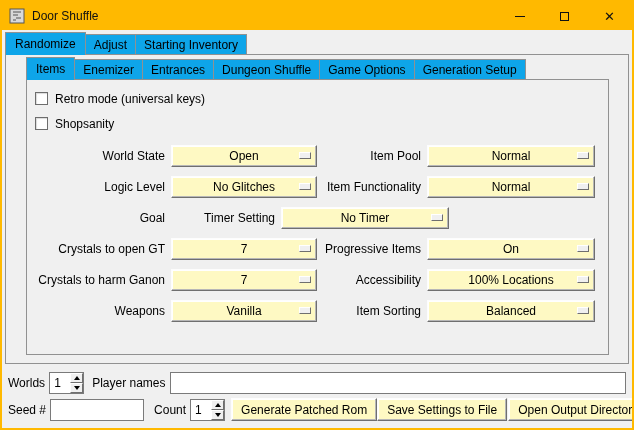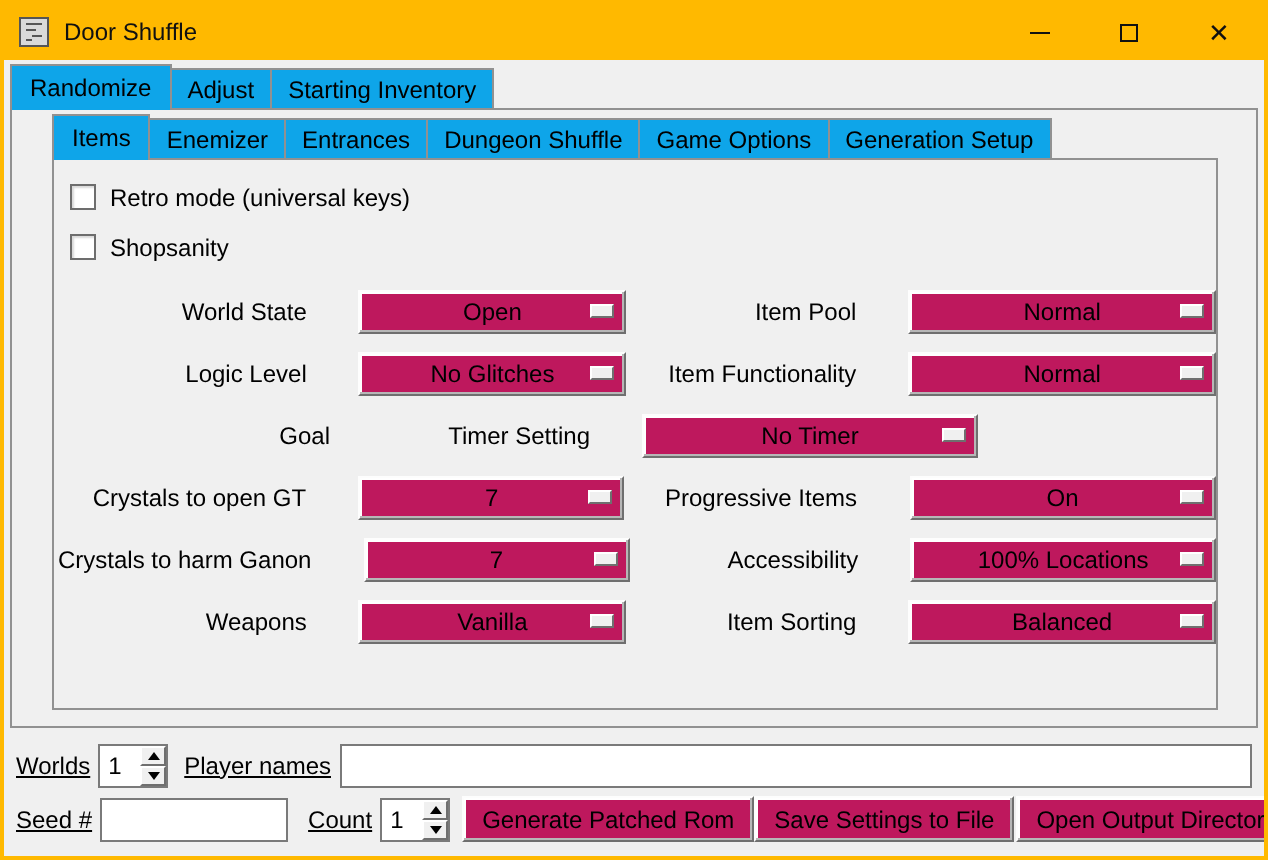--- a/index.html
+++ b/index.html
@@ -31,38 +31,38 @@
   .tabrow.inner { left:20px; top:1px; }
   .pane-inner { position:absolute; left:20px; right:19px; top:24px; bottom:8px; border:1px solid #919191; background:#f0f0f0; padding-top:6px; }
 
   
   .cbrow { display:flex; align-items:center; height:25px; padding-left:8px; }
   .cb { width:13px; height:13px; background:#fff; border:1px solid #6d6d6d; box-shadow: inset 1px 1px 1px rgba(0,0,0,0.15); flex:0 0 auto; }
   .cb-label { margin-left:7px; }
 
   
   .rows { margin-top:4px; }
-  .row { display:flex; align-items:center; height:31px; padding-left:2px;gap:20px; }
+  .row { display:flex; align-items:center; height:31px; padding-left:2px; }
   .lbl { white-space:nowrap; }
   .l1 { width:142px; text-align:right; padding-right:6px; }
   .l2 { width:110px; text-align:right; padding-right:6px; }
 
-  .raised { background:#be185d; border:1px solid; border-color:#fdfdfd #6f6f6f #6f6f6f #fdfdfd;
+  .raised { background:#fef9c3; border:1px solid; border-color:#fdfdfd #6f6f6f #6f6f6f #fdfdfd;
             box-shadow: inset -1px -1px 0 #b7b7b7, inset 1px 1px 0 #ffffff; }
   .dd { height:22px; display:flex; align-items:center; justify-content:center; position:relative; cursor:default; }
   .dd1 { width:146px; }
   .dd2 { width:168px; }
   .dd-ind { position:absolute; right:5px; top:50%; margin-top:-4px; width:12px; height:7px; background:#f0f0f0;
             border:1px solid; border-color:#ffffff #6f6f6f #6f6f6f #ffffff; }
 
   
   .brow { position:absolute; left:6px; right:6px; height:23px; display:flex; align-items:center; }
   .brow.worlds { top:369px; }
   .brow.seed { top:396px; }
-  .blabel { white-space:nowrap;text-decoration:underline; }
+  .blabel { white-space:nowrap; }
   .entry { height:22px; background:#fff; border:1px solid #7a7a7a; font-size:12px; padding:0 4px; outline:none; color:#000; }
   .entry.grow { flex:1; min-width:0; }
   .entry.seed { width:94px; }
   .spin { height:22px; display:flex; align-items:stretch; background:#fff; border:1px solid #7a7a7a; }
   .spin .val { width:20px; display:flex; align-items:center; padding-left:4px; }
   .spin .arrows { width:13px; display:flex; flex-direction:column; }
   .spin .arrow { flex:1; display:flex; align-items:center; justify-content:center; background:#f0f0f0;
                  border:1px solid; border-color:#ffffff #6f6f6f #6f6f6f #ffffff; }
   .tri-up { width:0; height:0; border-left:3px solid transparent; border-right:3px solid transparent; border-bottom:4px solid #000; }
   .tri-down { width:0; height:0; border-left:3px solid transparent; border-right:3px solid transparent; border-top:4px solid #000; }

